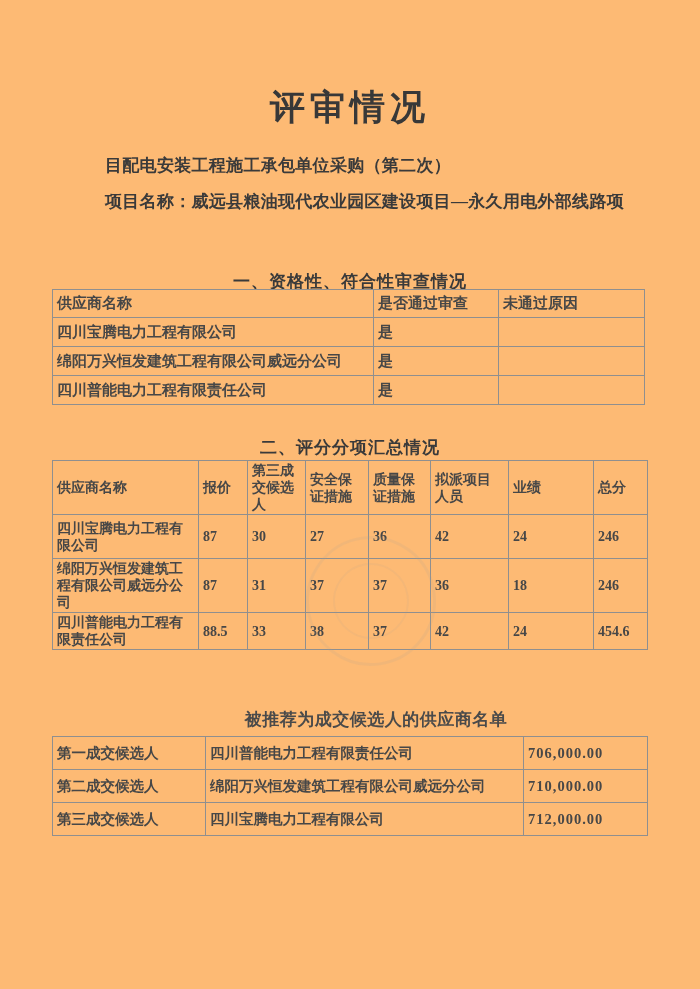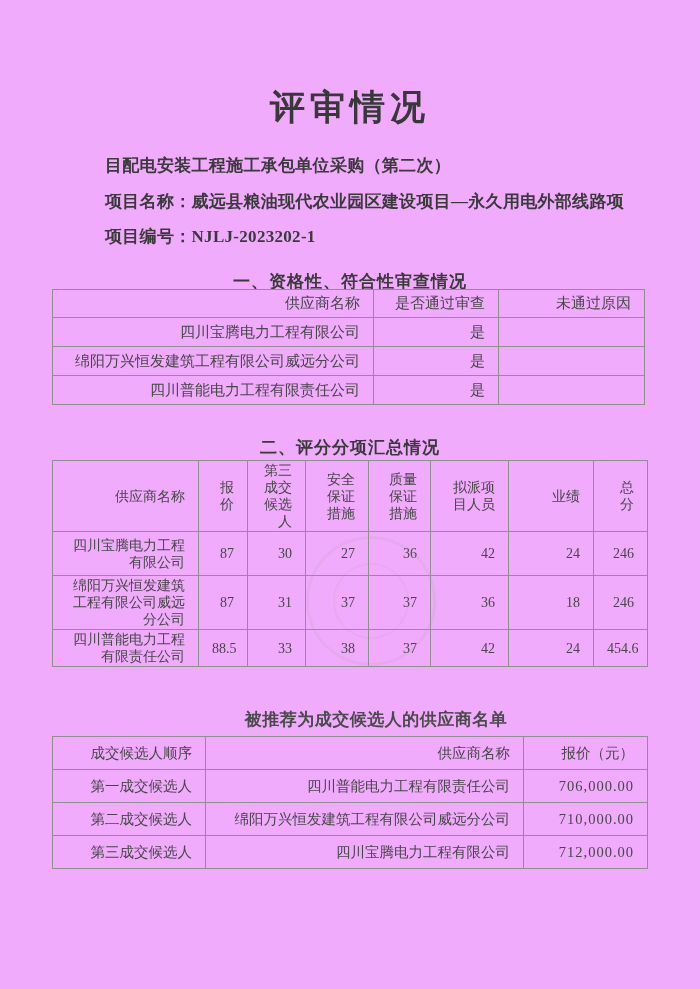--- a/index.html
+++ b/index.html
@@ -2,21 +2,21 @@
 <html><head>
 <meta charset="utf-8">
 <style>
   html,body{margin:0;padding:0;}
   body{
     width:700px;height:989px;
     background:#fbfbfa;
     font-family:"Liberation Serif","DejaVu Serif",serif;
     color:#3e3e3e;
   }
-  .page{position:relative;width:700px;height:989px;overflow:hidden;background:#f0abfc;}
+  .page{position:relative;width:700px;height:989px;overflow:hidden;background:#fdba74;}
   .doc-title{
     position:absolute;top:84px;left:0;width:100%;
     text-align:center;font-size:35px;font-weight:700;letter-spacing:5px;
     color:#383838;
   }
   .intro{
     position:absolute;left:105px;top:148px;width:545px;
     font-size:17px;font-weight:700;line-height:35.5px;color:#3a3a3a;
     letter-spacing:0.3px;
   }
@@ -28,23 +28,23 @@
   .sub-title{
     position:absolute;left:0;width:100%;text-align:center;
     font-size:17px;font-weight:700;color:#4a4a4a;letter-spacing:0.5px;padding-left:26px;
   }
   table{
     position:absolute;left:52px;border-collapse:collapse;table-layout:fixed;
     background:transparent;
   }
   td,th{
     border:1px solid #8f8f8f;
-    text-align:right;vertical-align:middle;
-    font-weight:400;color:#474747;
-    padding:1px 13px;box-sizing:border-box;
+    text-align:left;vertical-align:middle;
+    font-weight:700;color:#474747;
+    padding:1px 4px;box-sizing:border-box;
     overflow:hidden;
   }
   
   .t1{top:289px;width:592px;font-size:15px;}
   .t1 th{font-size:15px;}
   .t1 tr{height:29px;}
   .t1 tr.hdr{height:28px;}
   
   .t2{top:460px;width:595px;font-size:14px;line-height:17px;}
   .t2 tr.hdr{height:48px;}
@@ -69,21 +69,20 @@
 </head>
 <body>
 
 <div class="page">
 
   <div class="doc-title">评审情况</div>
 
   <div class="intro">
     <div class="line">目配电安装工程施工承包单位采购（第二次）</div>
     <div class="line">项目名称：威远县粮油现代农业园区建设项目—永久用电外部线路项</div>
-    <div class="line">项目编号：NJLJ-2023202-1</div>
   </div>
 
   <div class="section-title" style="top:261px">一、资格性、符合性审查情况</div>
 
   <table class="t1">
     <colgroup>
         <col style="width:321px">
         <col style="width:125px">
         <col style="width:146px">
       </colgroup>
@@ -172,25 +171,20 @@
 
   <div class="sub-title" style="top:708px">被推荐为成交候选人的供应商名单</div>
 
   <table class="t3">
     <colgroup>
         <col style="width:153px">
         <col style="width:318px">
         <col style="width:124px">
       </colgroup>
     <tbody>
-        <tr class="hdr">
-      <th>成交候选人顺序</th>
-      <th>供应商名称</th>
-      <th>报价（元）</th>
-    </tr>
     <tr>
       <td>第一成交候选人</td>
       <td>四川普能电力工程有限责任公司</td>
       <td class="num">706,000.00</td>
     </tr>
     <tr>
       <td>第二成交候选人</td>
       <td>绵阳万兴恒发建筑工程有限公司威远分公司</td>
       <td class="num">710,000.00</td>
     </tr>

